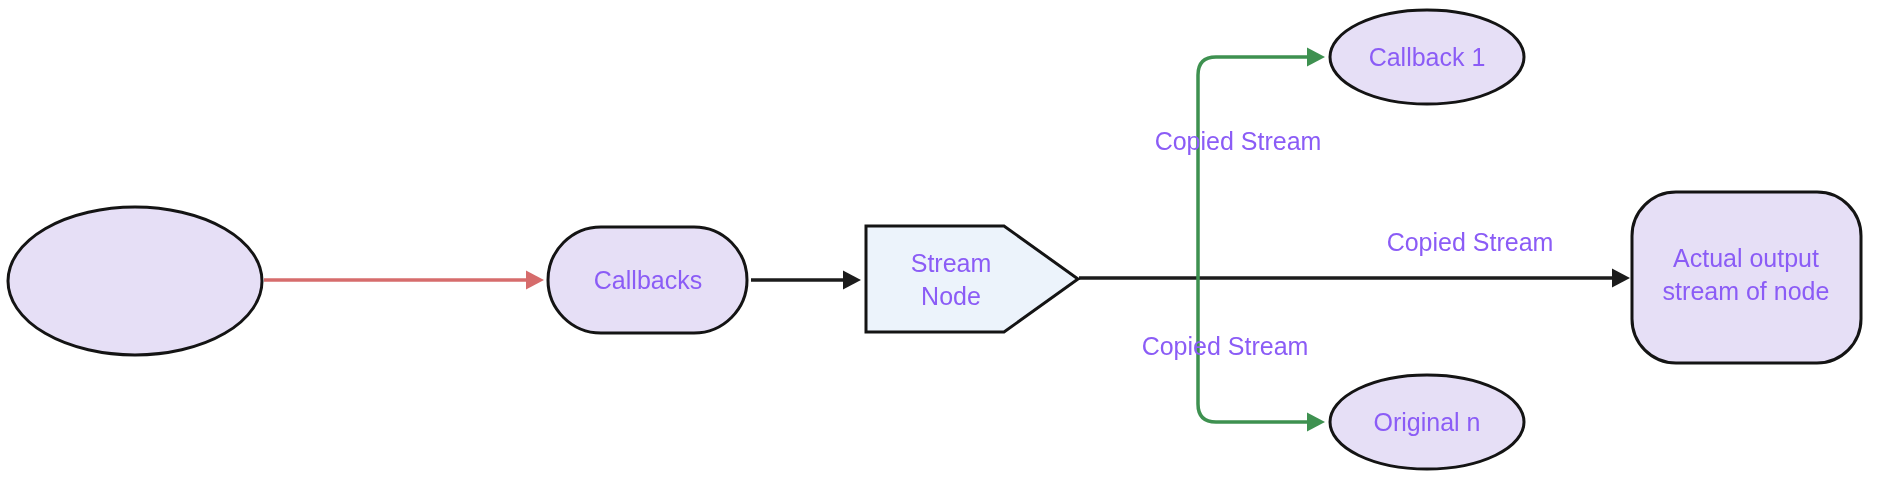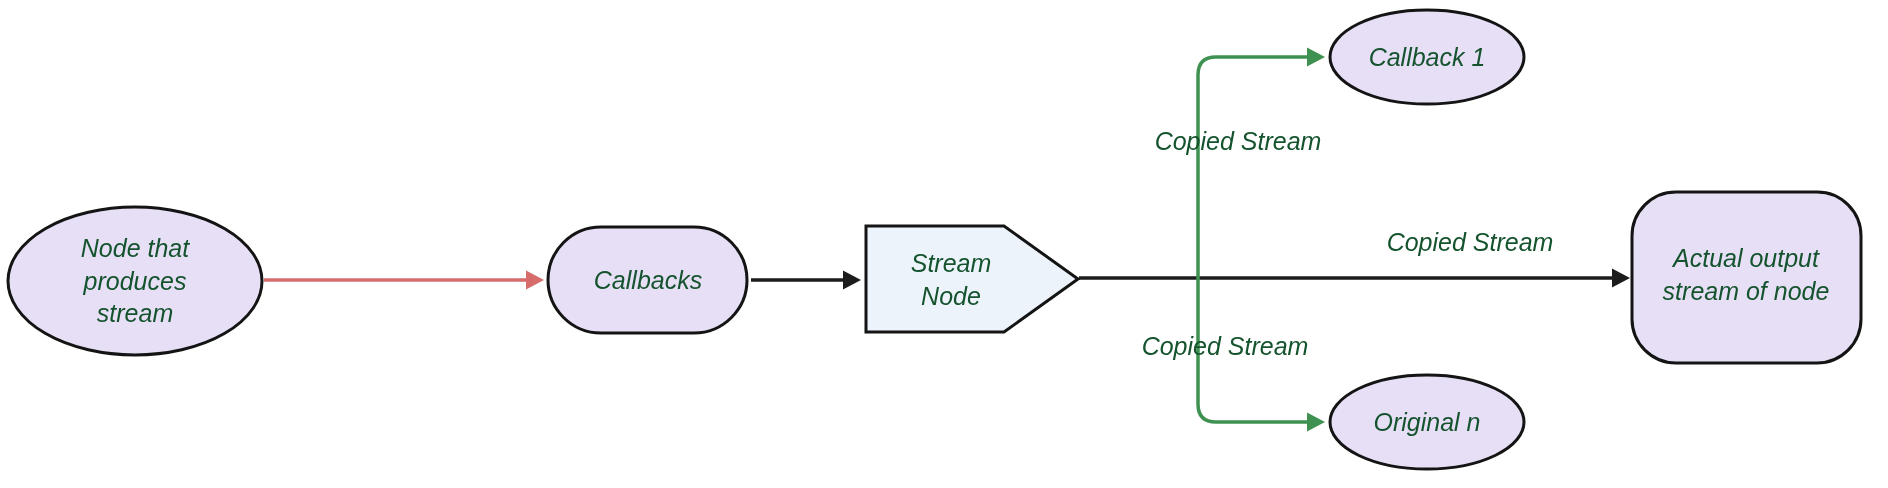--- a/index.html
+++ b/index.html
@@ -13,22 +13,21 @@
   }
   .canvas svg { position: absolute; left: 0; top: 0; }
   .node-shape { stroke: #141414; stroke-width: 3; }
   .edge { fill: none; stroke-width: 3.5; }
   .lbl {
     position: absolute;
     transform: translate(-50%, -50%);
     text-align: center;
     font-size: 25px;
     line-height: 1.3;
-    color: #14532d;
-    font-style: italic;
+    color: #8b5cf6;
   }
   .nowrap { white-space: nowrap; }
 </style>
 </head>
 <body>
 
 <div class="canvas">
 
   <svg width="1888" height="488" viewBox="0 0 1888 488">
 
@@ -53,21 +52,20 @@
 
     <polygon class="node-shape" points="866,226 1004,226 1078,279 1004,332 866,332" fill="#ECF3FB"></polygon>
 
     <ellipse class="node-shape" cx="1427" cy="57" rx="97" ry="47" fill="#E6DFF6"></ellipse>
 
     <ellipse class="node-shape" cx="1427" cy="422" rx="97" ry="47" fill="#E6DFF6"></ellipse>
 
     <rect class="node-shape" x="1632" y="192" width="229" height="171" rx="44" ry="44" fill="#E6DFF6"></rect>
   </svg>
 
-  <div class="lbl" style="left:135px; top:281px; width:170px;">Node that produces stream</div>
 
   <div class="lbl nowrap" style="left:648px; top:280px;">Callbacks</div>
 
   <div class="lbl" style="left:951px; top:279px; width:110px;">Stream Node</div>
 
   <div class="lbl nowrap" style="left:1427px; top:57px;">Callback 1</div>
 
   <div class="lbl nowrap" style="left:1427px; top:422px;">Original n</div>
 
   <div class="lbl" style="left:1746px; top:274px; width:200px;">Actual output stream of node</div>

